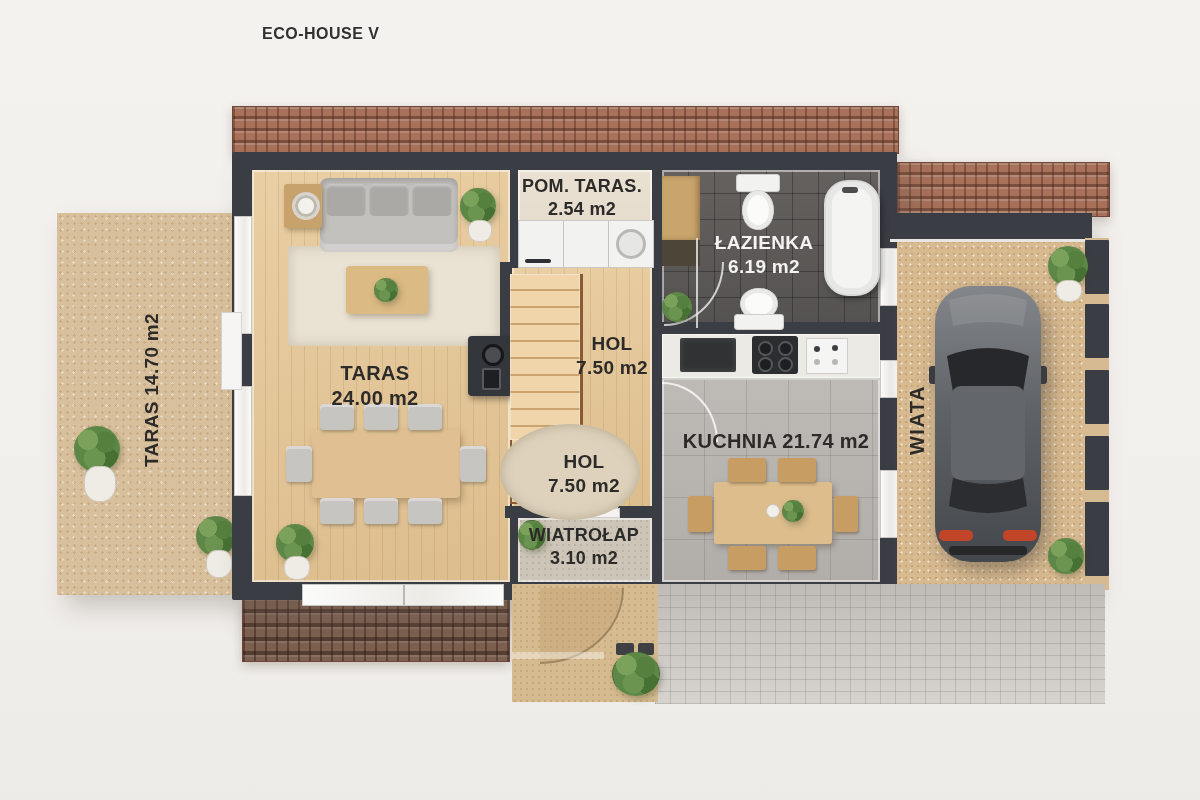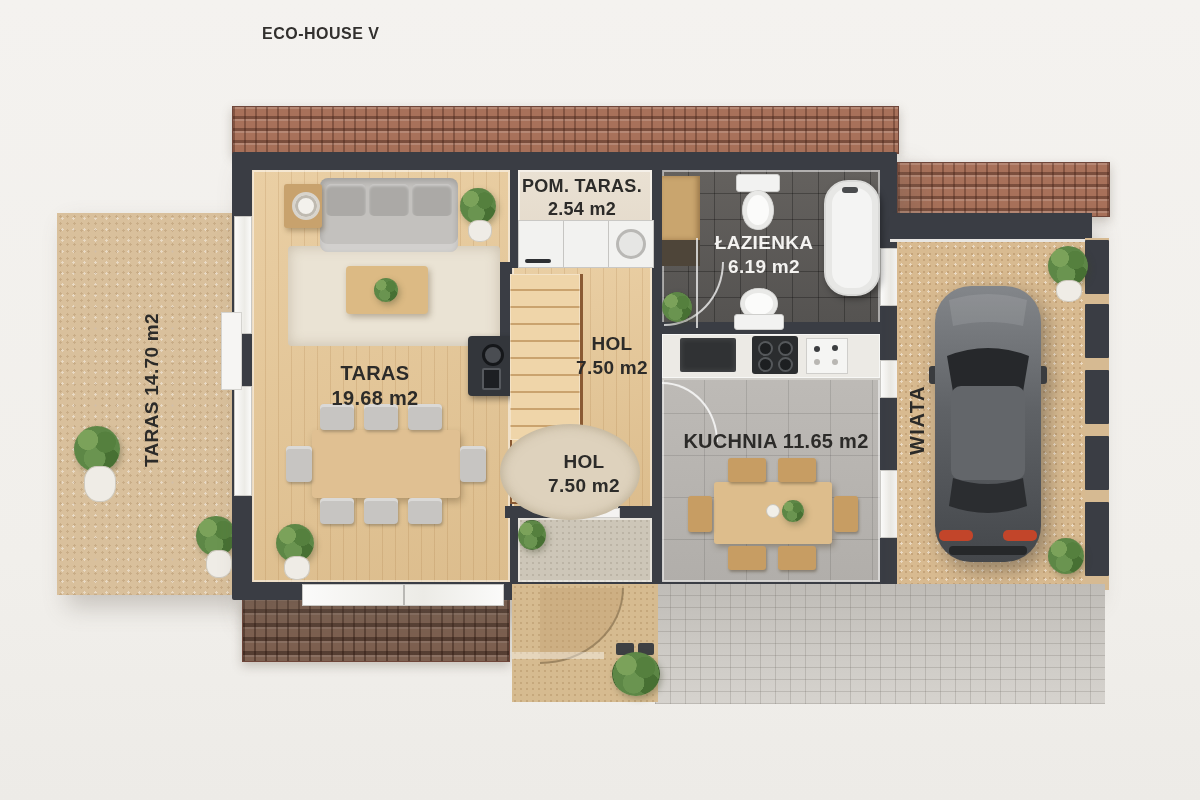--- a/index.html
+++ b/index.html
@@ -426,33 +426,37 @@
   <div class="abs driveway"></div>
   <div class="abs porch"></div>
   <div class="abs porch-arc"></div>
   <div class="abs porch-step"></div>
   <div class="abs mat mat1"></div>
   <div class="abs mat mat2"></div>
   <div class="abs plant bush"></div>
 
   <div class="room-label lbl-salon">
     <div>TARAS</div>
-    <div>19.68 m2</div>
+    <div>24.00 m2</div>
   </div>
   <div class="room-label lbl-pom">
     <div>POM. TARAS.</div>
     <div>2.54 m2</div>
   </div>
   <div class="room-label lbl-laz">
     <div>ŁAZIENKA</div>
     <div>6.19 m2</div>
   </div>
   <div class="room-label lbl-holg">
     <div>HOL</div>
     <div>7.50 m2</div>
   </div>
   <div class="room-label lbl-hold">
     <div>HOL</div>
     <div>7.50 m2</div>
   </div>
-  <div class="room-label lbl-kuch">KUCHNIA 11.65 m2</div>
+  <div class="room-label lbl-kuch">KUCHNIA 21.74 m2</div>
+  <div class="room-label lbl-wiat">
+    <div>WIATROŁAP</div>
+    <div>3.10 m2</div>
+  </div>
 
 </div>
 
 </body></html>

